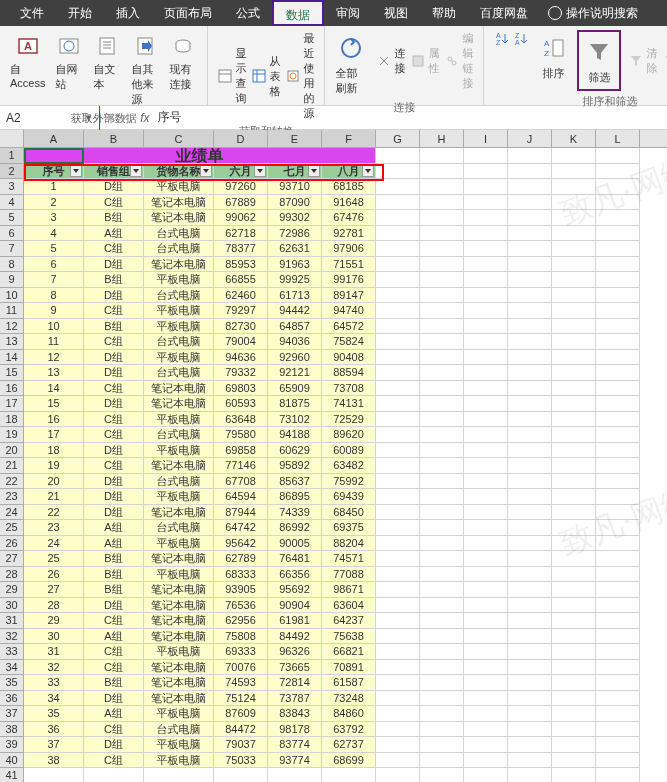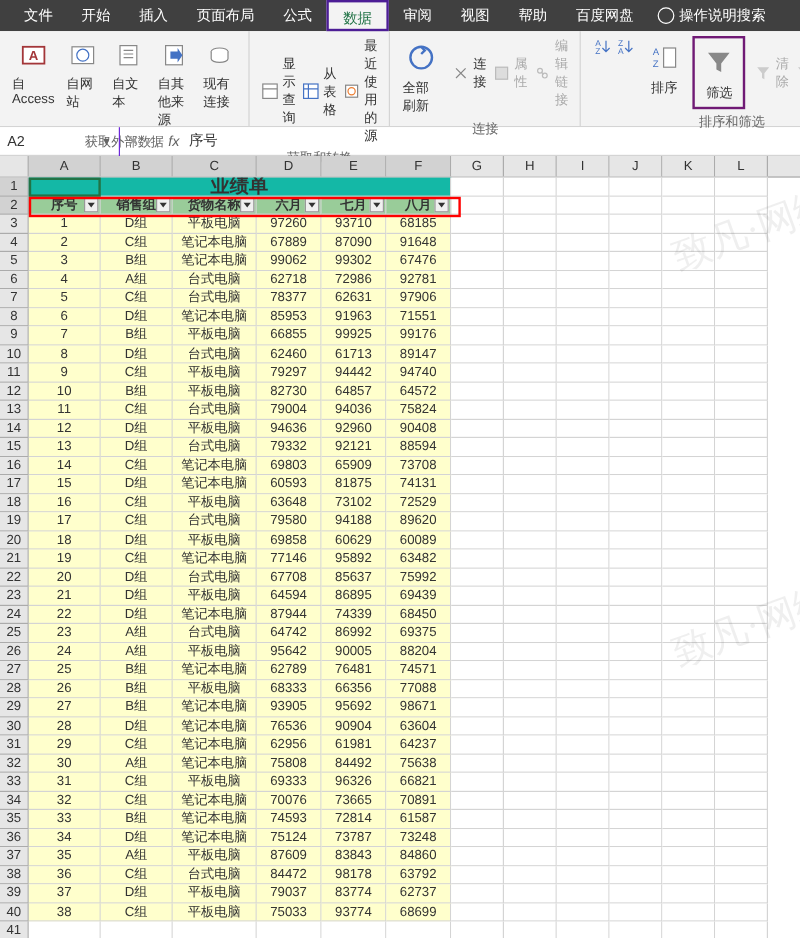--- a/index.html
+++ b/index.html
@@ -31,21 +31,21 @@
 .formula-text{padding:0 4px;}
 .col-headers{display:flex;height:18px;background:#e6e6e6;border-bottom:1px solid #ababab;}
 .row-head-spacer{width:24px;border-right:1px solid #ababab;background:#e6e6e6;position:relative;}
 .col-head{border-right:1px solid #ababab;text-align:center;line-height:18px;font-size:11px;color:#333;background:#e6e6e6;}
 .col-head.sel{background:#d2d2d2;}
 .grid-body{position:relative;}
 .grid-row{display:flex;height:15.5px;}
 .row-head{width:24px;border-right:1px solid #ababab;border-bottom:1px solid #ababab;background:#e6e6e6;text-align:center;font-size:11px;line-height:15px;}
 .row-head.sel{background:#d2d2d2;}
 .cell{border-right:1px solid #d4d4d4;border-bottom:1px solid #d4d4d4;height:15.5px;line-height:15px;font-size:11px;padding:0 3px;overflow:hidden;white-space:nowrap;}
-.title-cell{background:#14b8a6;text-align:center;font-size:16px;font-weight:bold;font-family:KaiTi,SimSun;}
+.title-cell{background:#d946ef;text-align:center;font-size:16px;font-weight:bold;font-family:KaiTi,SimSun;}
 .header-cell{background:#99cc99;text-align:center;font-weight:bold;position:relative;}
 .header-cell .filter-arrow{position:absolute;right:1px;top:1px;width:12px;height:12px;background:#f0f0f0;border:1px solid #999;display:flex;align-items:center;justify-content:center;}
 .header-cell .filter-arrow::after{content:"";border-left:3px solid transparent;border-right:3px solid transparent;border-top:4px solid #333;}
 .data-cell{background:#ffffcc;text-align:center;}
 .empty-cell{background:#fff;}
 .col-w-a{width:60px;}.col-w-b{width:60px;}.col-w-c{width:70px;}.col-w-d{width:54px;}.col-w-e{width:54px;}.col-w-f{width:54px;}
 .col-w-rest{width:44px;}
 .header-highlight-box{position:absolute;left:24px;top:15.5px;width:360px;height:17px;border:2px solid red;pointer-events:none;z-index:5;}
 .active-cell-border{position:absolute;left:24px;top:0;width:60px;height:15.5px;border:2px solid #217346;pointer-events:none;z-index:4;}
 .watermark{position:absolute;color:rgba(100,100,100,0.10);font-size:32px;transform:rotate(-20deg);pointer-events:none;font-family:KaiTi;}

